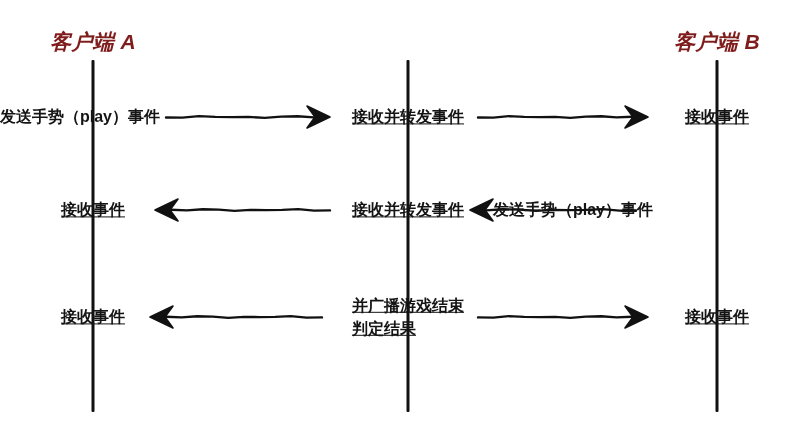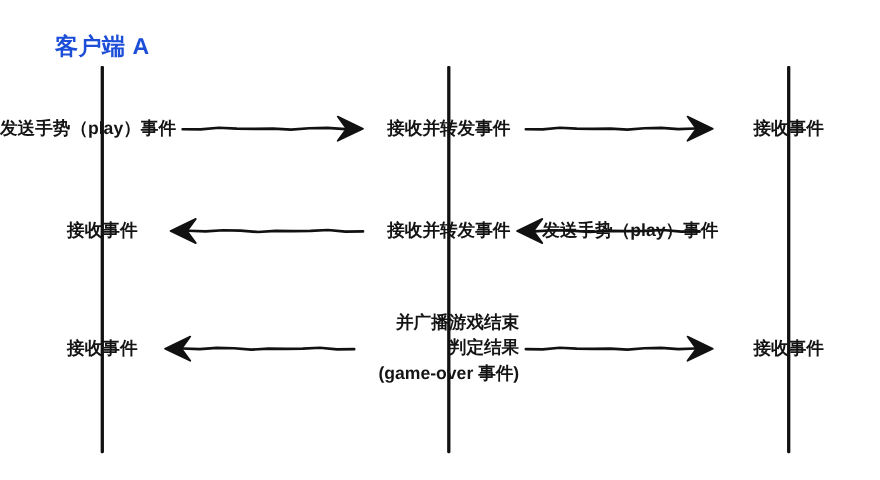--- a/index.html
+++ b/index.html
@@ -22,61 +22,63 @@
   }
 
   
   .actor-header {
     position: absolute;
     transform: translateX(-50%);
     font-size: 21px;
     font-weight: bold;
     letter-spacing: 0.4px;
     white-space: nowrap;
-    color: #1d4ed8;
+    color: #7f1d1d;
+    font-style: italic;
   }
 
   
   .lifeline {
     position: absolute;
     width: 3px;
     background: #111111;
     transform: translateX(-50%);
     border-radius: 1px;
   }
 
   
   .msg-label {
     position: absolute;
     font-size: 16px;
     font-weight: bold;
     line-height: 1.45;
     white-space: nowrap;
     color: #141414;
   }
-  .msg-label.center { transform: translate(-50%, -50%); text-align: right; }
+  .msg-label.center { transform: translate(-50%, -50%); text-align: left; text-decoration: underline; }
   .msg-label.anchor-right { transform: translate(-100%, -50%); text-align: right; }
   .msg-label .line { display: block; }
 
   
   .arrow-layer {
     position: absolute;
     left: 0;
     top: 0;
     width: 800px;
     height: 436px;
     pointer-events: none;
   }
 </style>
 </head>
 <body>
 
 <div id="diagram">
 
   <div class="actor-header" style="left: 93px; top: 42px; transform: translate(-50%, -50%);">客户端 A</div>
+  <div class="actor-header" style="left: 717px; top: 42px; transform: translate(-50%, -50%);">客户端 B</div>
 
   <div class="lifeline" style="left: 93px; top: 60px; height: 352px;"></div>
   <div class="lifeline" style="left: 408px; top: 60px; height: 352px;"></div>
   <div class="lifeline" style="left: 717px; top: 60px; height: 352px;"></div>
 
   <svg class="arrow-layer" viewBox="0 0 800 436" width="800" height="436" id="arrows">
       <g>
         <path d="M166.0 117.5 L182.4 117.6 L198.9 116.1 L215.3 116.9 L231.8 117.1 L248.2 116.9 L264.7 117.9 L281.1 116.6 L297.6 116.3 L314.0 117.4" stroke="#111111" stroke-width="2.4" fill="none" stroke-linecap="round"></path>
         <path d="M 330 117 L 307 106 L 315 117 L 307 128 Z" fill="#111111" stroke="#111111" stroke-width="1.6" stroke-linejoin="round"></path>
       </g>
@@ -121,19 +123,18 @@
   <div class="msg-label anchor-right" style="left: 653px; top: 210px;">
       <span class="line">发送手势（play）事件</span>
     </div>
 
   <div class="msg-label center" style="left: 93px; top: 317px;">
       <span class="line">接收事件</span>
     </div>
   <div class="msg-label center" style="left: 408px; top: 317px;">
       <span class="line">并广播游戏结束</span>
       <span class="line">判定结果</span>
-      <span class="line">(game-over 事件)</span>
     </div>
   <div class="msg-label center" style="left: 717px; top: 317px;">
       <span class="line">接收事件</span>
     </div>
 
 </div>
 
 </body></html>

